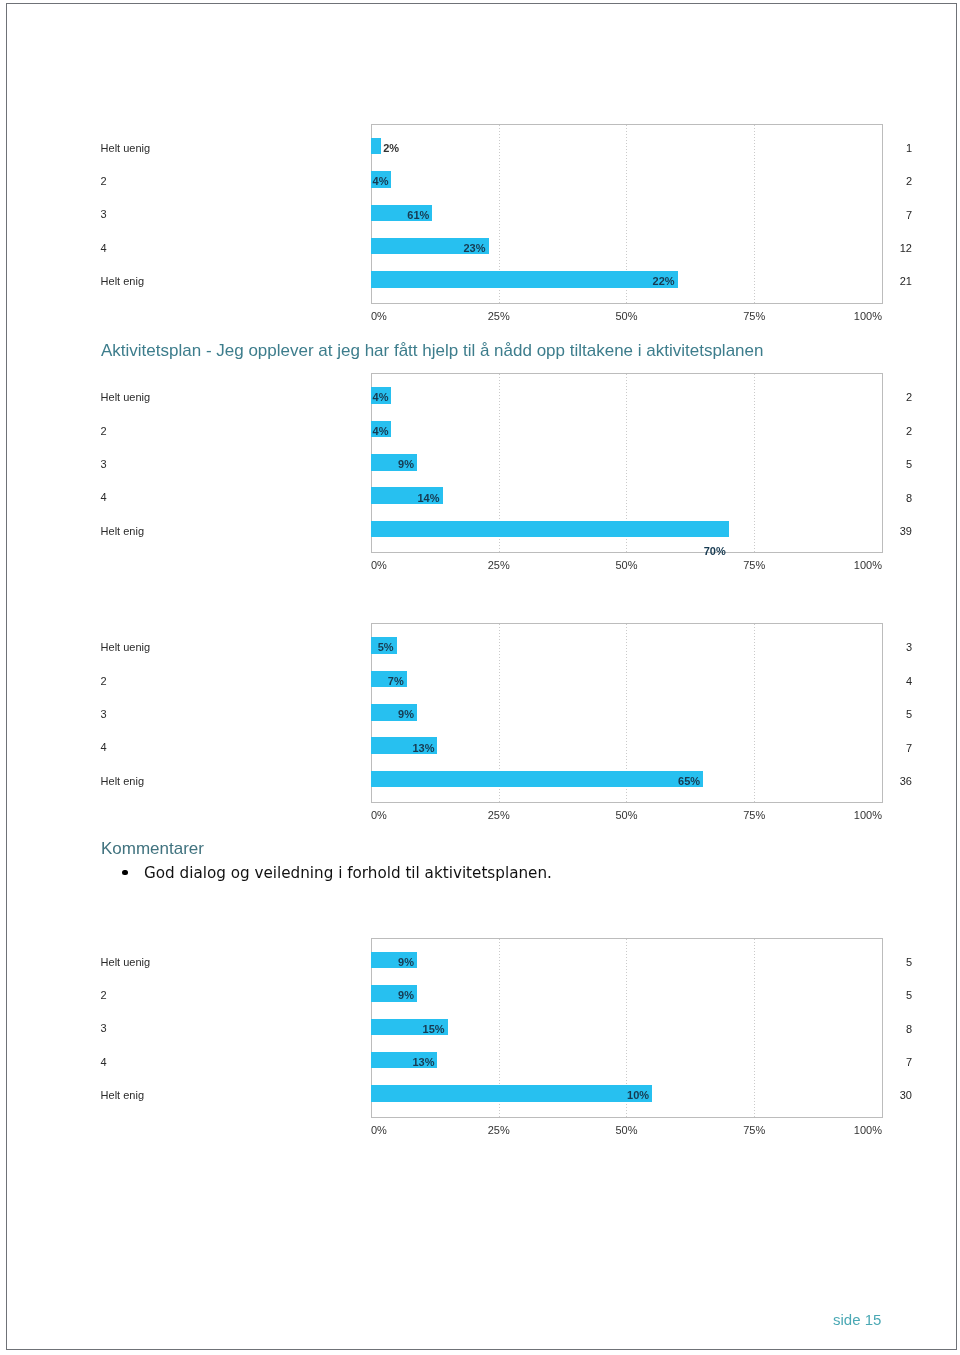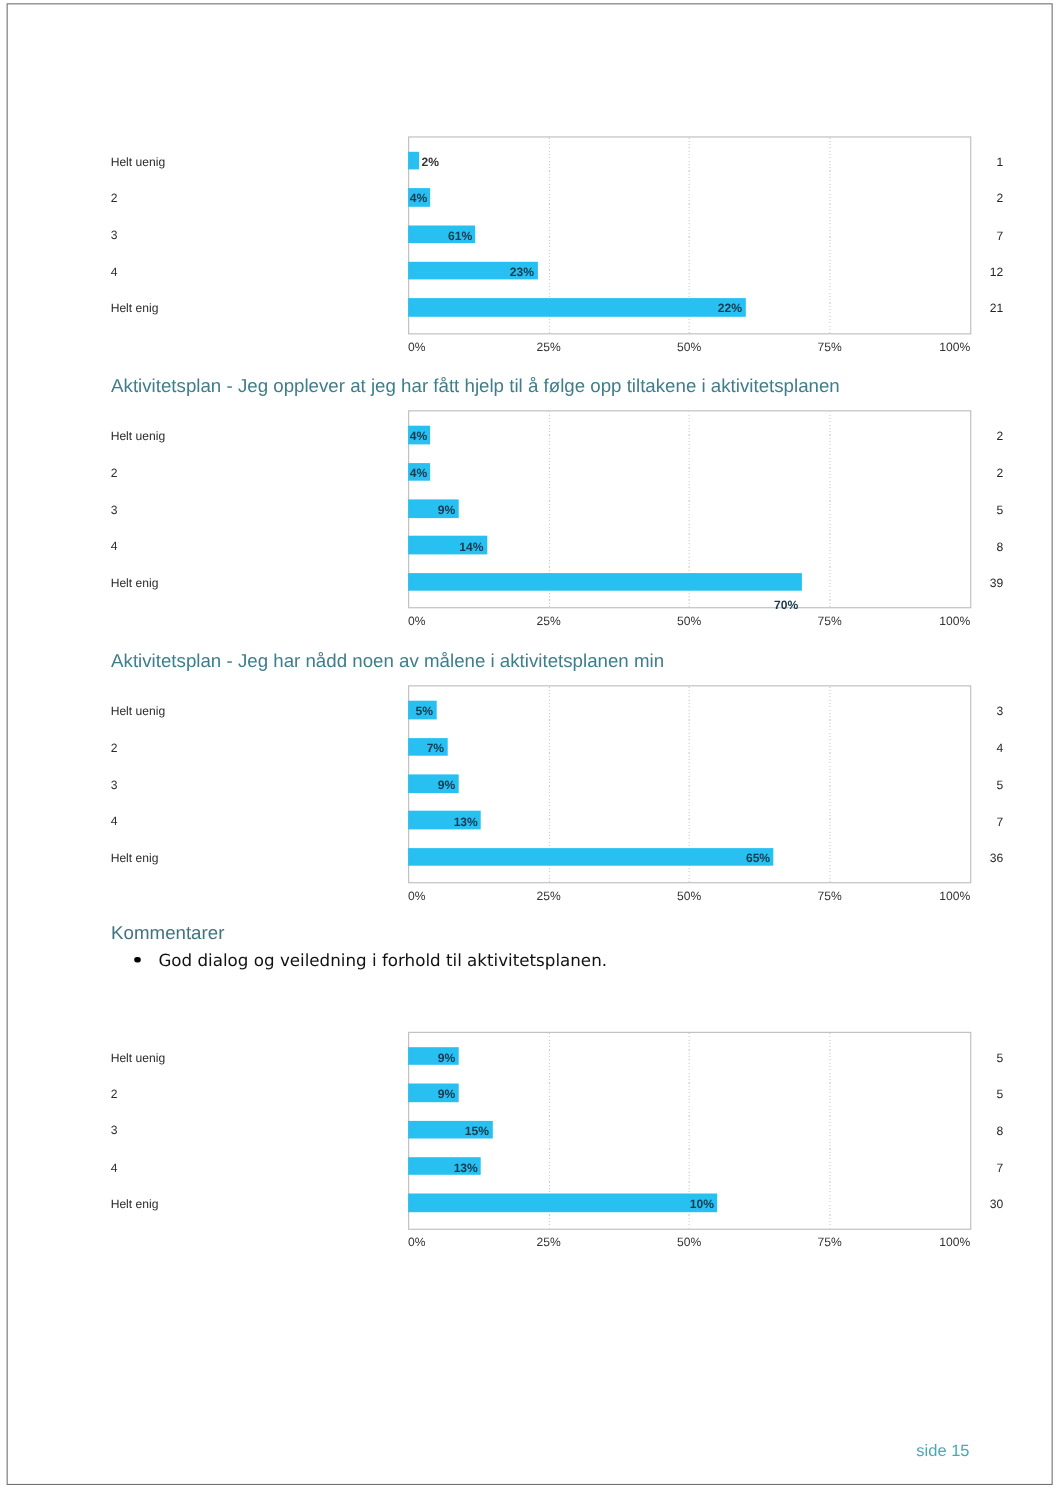--- a/index.html
+++ b/index.html
@@ -70,21 +70,21 @@
         <div class="bar" style="width: 306.6px;"></div>
         <div class="val" style="left: 652.562px;">22%</div>
         <div class="cnt">21</div>
       </div>
       <div class="tick" style="left: 371px;">0%</div>
       <div class="tick" style="left: 487.734px;">25%</div>
       <div class="tick" style="left: 615.484px;">50%</div>
       <div class="tick" style="left: 743.234px;">75%</div>
       <div class="tick" style="left: 853.859px;">100%</div>
     </div>
-    <div class="heading" style="top: 341px;">Aktivitetsplan - Jeg opplever at jeg har fått hjelp til å følge opp tiltakene i aktivitetsplanen</div>
+    <div class="heading" style="top: 341px;">Aktivitetsplan - Jeg opplever at jeg har fått hjelp til å nådd opp tiltakene i aktivitetsplanen</div>
     <div class="chart" style="top: 373px;">
       <div class="plot">
         <div class="grid" style="left: 126.5px;"></div>
         <div class="grid" style="left: 254.25px;"></div>
         <div class="grid" style="left: 382px;"></div>
       </div>
       <div class="row" style="top: 14.3px;">
         <div class="cat b">Helt uenig</div>
         <div class="bar" style="width: 20.44px;"></div>
         <div class="val" style="left: 372.531px;">4%</div>
@@ -113,21 +113,20 @@
         <div class="bar" style="width: 357.7px;"></div>
         <div class="val" style="left: 703.656px; margin-top: 20px;">70%</div>
         <div class="cnt">39</div>
       </div>
       <div class="tick" style="left: 371px;">0%</div>
       <div class="tick" style="left: 487.734px;">25%</div>
       <div class="tick" style="left: 615.484px;">50%</div>
       <div class="tick" style="left: 743.234px;">75%</div>
       <div class="tick" style="left: 853.859px;">100%</div>
     </div>
-    <div class="heading" style="top: 591px;">Aktivitetsplan - Jeg har nådd noen av målene i aktivitetsplanen min</div>
     <div class="chart" style="top: 623px;">
       <div class="plot">
         <div class="grid" style="left: 126.5px;"></div>
         <div class="grid" style="left: 254.25px;"></div>
         <div class="grid" style="left: 382px;"></div>
       </div>
       <div class="row" style="top: 14.3px;">
         <div class="cat b">Helt uenig</div>
         <div class="bar" style="width: 25.55px;"></div>
         <div class="val" style="left: 377.641px;">5%</div>

